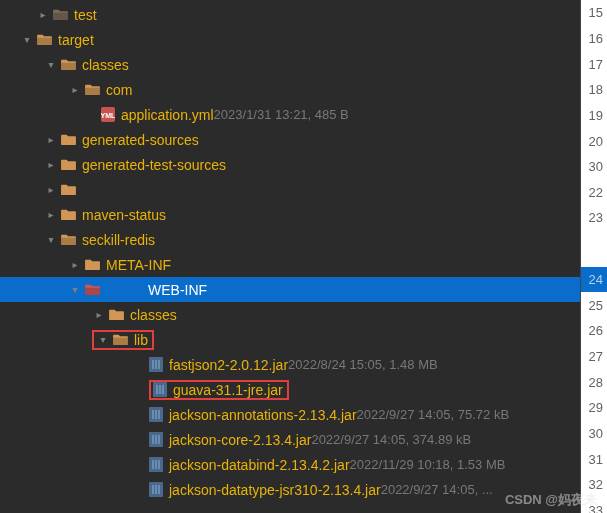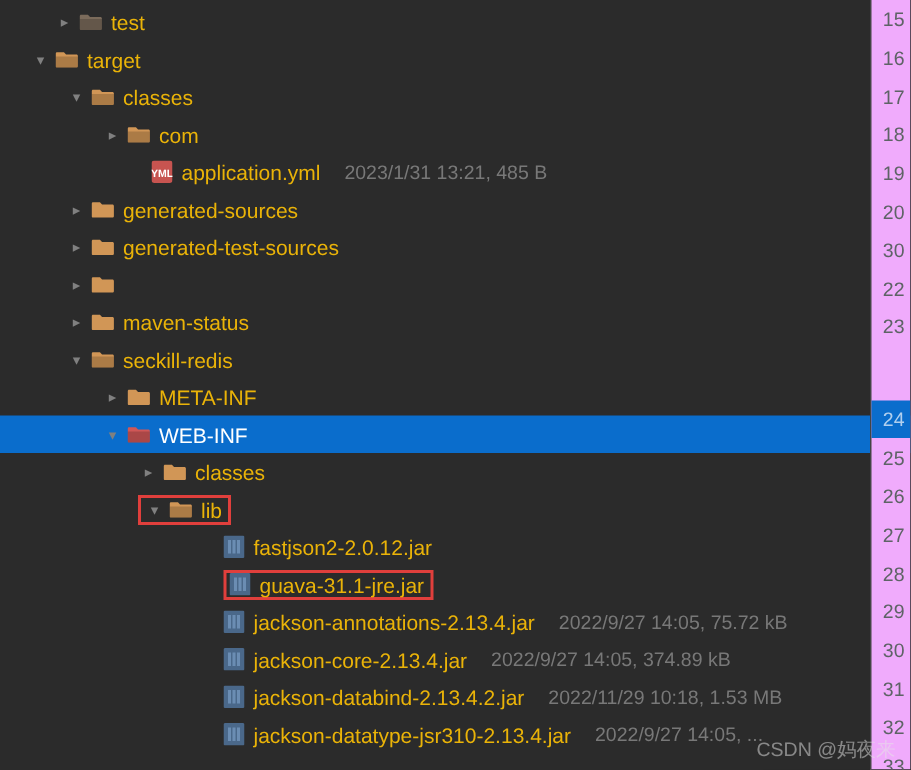--- a/index.html
+++ b/index.html
@@ -6,24 +6,24 @@
 body { background: #2b2b2b; font-family: "Segoe UI", Arial, sans-serif; font-size: 14px; color: #a9b7c6; width: 607px; height: 513px; overflow: hidden; position: relative; }
 .tree { padding-top: 2px; }
 .row { display: flex; align-items: center; height: 25px; white-space: nowrap; overflow: hidden; }
 .row.selected { background: #0a6dcc; color: #fff; }
 .indent { display: inline-block; }
 .chevron { width: 14px; height: 14px; display: inline-flex; align-items: center; justify-content: center; color: #808080; font-size: 10px; margin-right: 3px; flex-shrink: 0; }
 .chevron-spacer { width: 17px; flex-shrink: 0; display: inline-block; }
 .folder-icon { width: 15px; height: 13px; flex-shrink: 0; margin-right: 6px; }
 .file-icon { width: 14px; height: 15px; flex-shrink: 0; margin-right: 6px; }
 .label { color: #eab308; }
-.row.selected .label { color: #fff; }
-.meta { color: #787878; margin-left: 16px; font-size: 13px; }
-.watermark { position: absolute; right: 10px; bottom: 4px; color: rgba(230,230,230,0.5); font-size: 13px; }
-.gutter { position: absolute; right: 0; top: 0; width: 27px; height: 513px; background: #f0abfc; border-left: 1px solid #444; }
+.row.selected .label { color: #fff; margin-left: 42px; }
+.meta { color: #787878; margin-left: 0; font-size: 13px; }
+.watermark { position: absolute; right: 10px; bottom: 4px; color: rgba(230,230,230,0.5); font-size: 13px; font-weight: bold; }
+.gutter { position: absolute; right: 0; top: 0; width: 27px; height: 513px; background: #ffffff; border-left: 1px solid #444; }
 .gutter .num { height: 25.65px; display: flex; align-items: center; justify-content: flex-end; padding-right: 4px; color: #5e6366; font-size: 13px; }
 .gutter .num.active { background: #0a6dcc; color: #b0cfee; margin-top: 36px; }
 .hl-row { display: inline-flex; align-items: center; border: 2px solid #e03f3c; height: 20px; padding-left: 2px; padding-right: 4px; }
 </style>
 </head>
 <body>
 
 <div class="tree" id="tree">
     <div class="row">
       <span class="indent" style="width:36px"></span>
@@ -150,20 +150,21 @@
     <div class="row">
       <span class="indent" style="width:132px"></span>
       <span class="chevron-spacer"></span>
       <svg class="file-icon" viewBox="0 0 14 15">
         <rect fill="#4a688a" width="14" height="15" rx="1"></rect>
         <rect fill="#6b8db3" x="3" y="3" width="2" height="9"></rect>
         <rect fill="#6b8db3" x="6" y="3" width="2" height="9"></rect>
         <rect fill="#6b8db3" x="9" y="3" width="2" height="9"></rect>
       </svg>
       <span class="label">fastjson2-2.0.12.jar</span>
+      <span class="meta">2022/8/24 15:05, 1.48 MB</span>
     </div>
     <div class="row">
       <span class="indent" style="width:132px"></span>
       <span class="chevron-spacer"></span>
       <span class="hl-row">
         <svg class="file-icon" viewBox="0 0 14 15">
           <rect fill="#4a688a" width="14" height="15" rx="1"></rect>
           <rect fill="#6b8db3" x="3" y="3" width="2" height="9"></rect>
           <rect fill="#6b8db3" x="6" y="3" width="2" height="9"></rect>
           <rect fill="#6b8db3" x="9" y="3" width="2" height="9"></rect>

